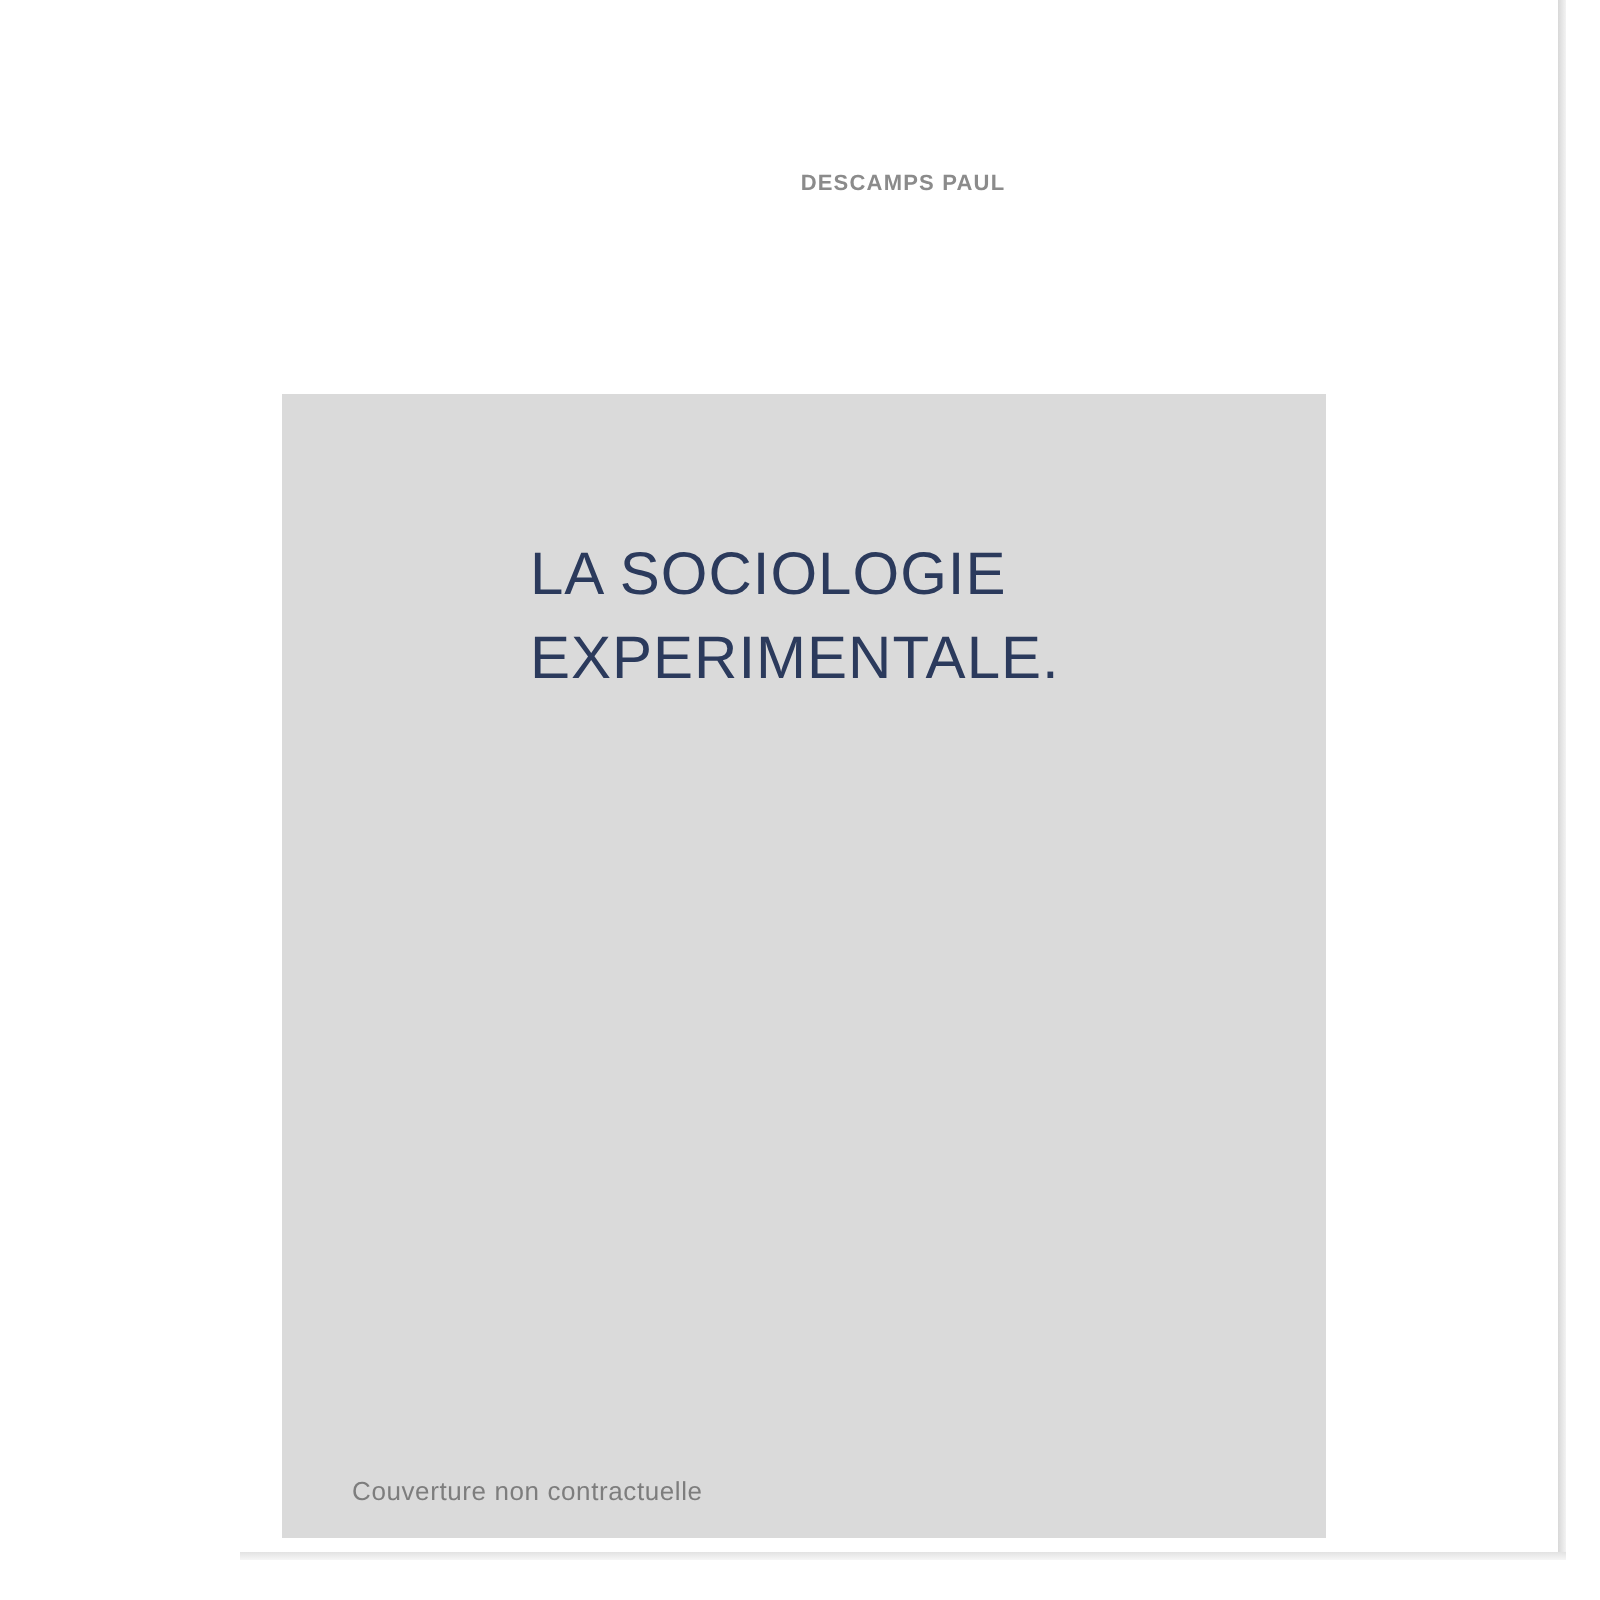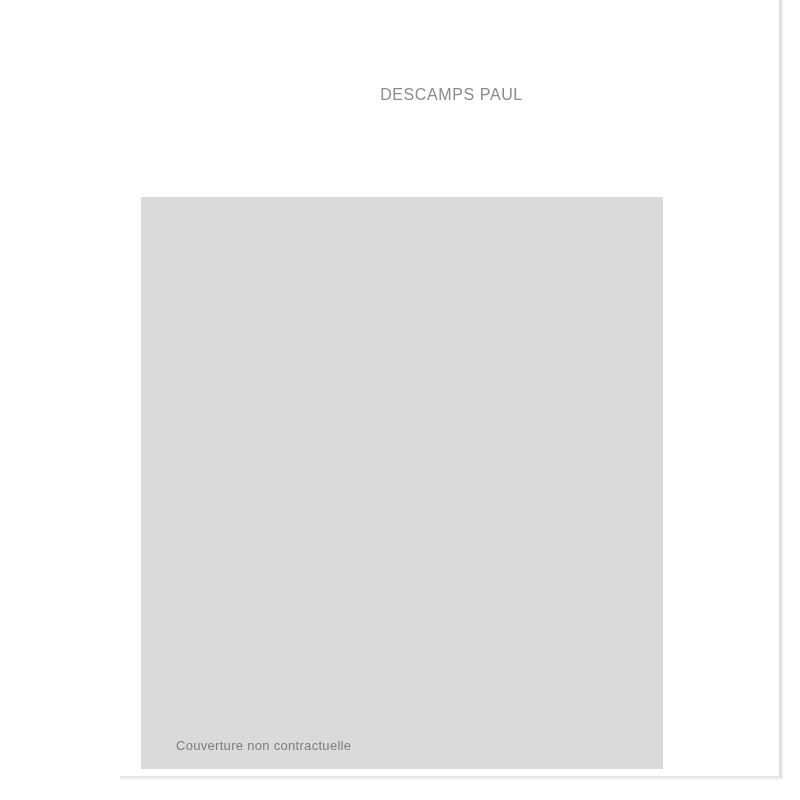--- a/index.html
+++ b/index.html
@@ -55,25 +55,25 @@
     height: 780px;
     background: #ededed;
   }
 
   .author {
     position: absolute;
     left: 0;
     top: 86px;
     width: 663px;
     text-align: center;
-    font-size: 16px;
+    font-size: 11px;
     letter-spacing: 0.6px;
     color: #8b8b8b;
     font-family: "Liberation Sans", sans-serif;
-    font-weight: 400;
+    font-weight: 700;
   }
 
   .art-panel {
     position: absolute;
     left: 21px;
     top: 197px;
     width: 522px;
     height: 572px;
     background: #dadada;
   }
@@ -108,20 +108,24 @@
 <div id="page">
 
   <div class="edge-left"></div>
 
   <div class="cover-sheet">
 
     <div class="author">DESCAMPS PAUL</div>
 
     <div class="art-panel">
 
+      <div class="title-block">
+        <span class="title-line">LA SOCIOLOGIE</span>
+        <span class="title-line">EXPERIMENTALE.</span>
+      </div>
 
       <div class="disclaimer">Couverture non contractuelle</div>
 
     </div>
 
   </div>
 
   <div class="edge-right"></div>
   <div class="edge-bottom"></div>
 

